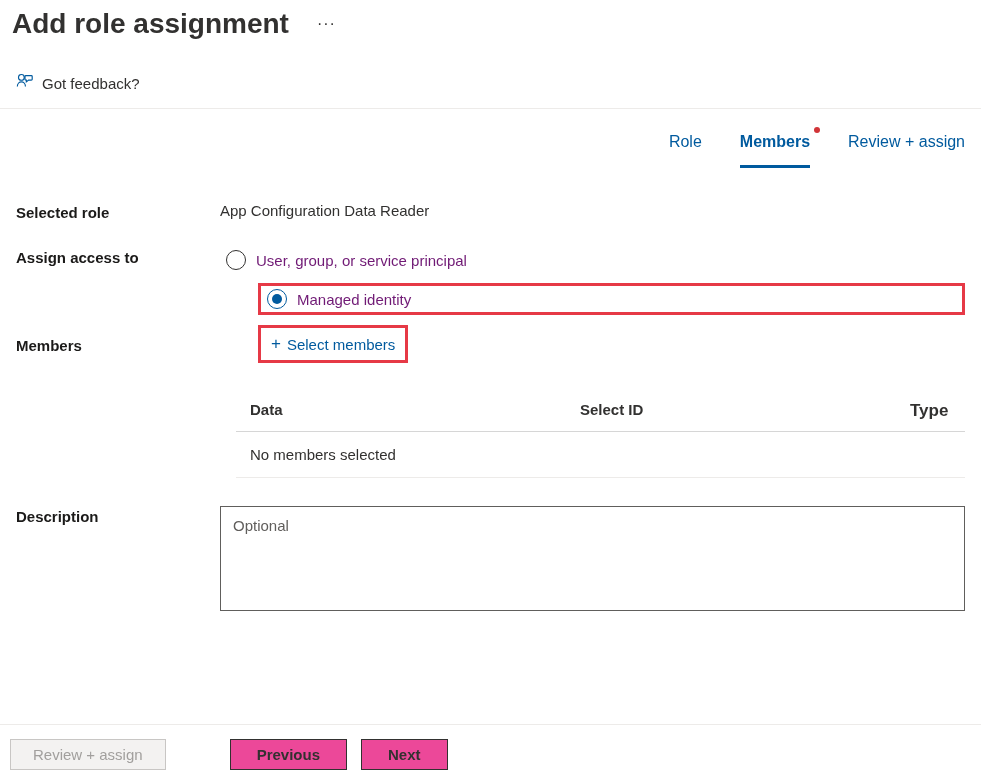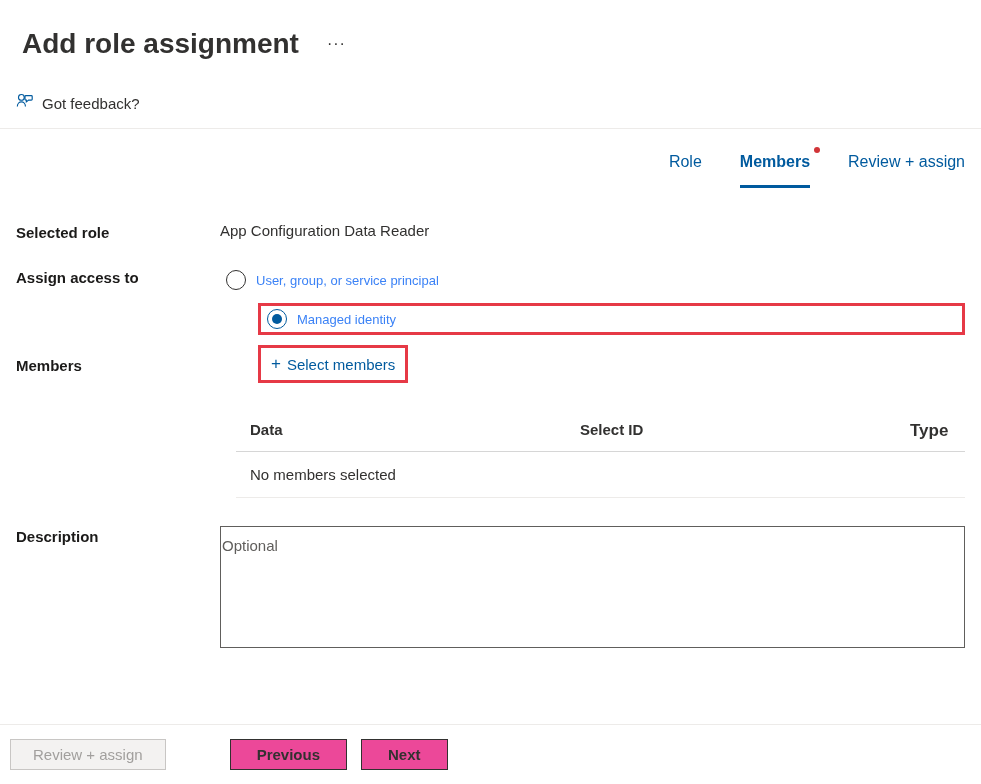--- a/index.html
+++ b/index.html
@@ -9,24 +9,23 @@
     }
     body {
       font-family: "Segoe UI", -apple-system, BlinkMacSystemFont, sans-serif;
       color: #323130;
       background: #fff;
       width: 981px;
       height: 784px;
       overflow: hidden;
     }
     .page-header {
-      padding: 8px 10px 22px 22px;
-      display: flex;
-      align-items: center;
-      margin-top: 20px;
+      padding: 8px 10px 22px 12px;
+      display: flex;
+      align-items: center;
     }
     .page-title {
       font-size: 28px;
       font-weight: 600;
       color: #323130;
     }
     .more-icon {
       margin-left: 28px;
       font-size: 16px;
       color: #323130;
@@ -125,22 +124,22 @@
       width: 10px;
       height: 10px;
       border-radius: 50%;
       background: #005a9e;
       display: none;
     }
     .radio-option.selected .radio-inner {
       display: block;
     }
     .radio-label {
-      font-size: 13px;
-      color: #3b82f6;
+      font-size: 15px;
+      color: #701a75;
     }
     .highlight-box {
       border: 3px solid #e63946;
       margin-left: 38px;
     }
     .select-members-link {
       display: inline-flex;
       align-items: center;
       gap: 6px;
       color: #005a9e;
@@ -166,23 +165,23 @@
     .th-object { width: 330px; font-weight: 600; font-size: 15px; }
     .th-type { flex: 1; font-weight: 700; font-size: 17px; }
     .table-empty-row {
       padding: 14px 0 14px 14px;
       font-size: 15px;
       color: #323130;
       border-bottom: 1px solid #edebe9;
     }
     .description-input {
       width: 100%;
-      height: 122px;
+      height: 105px;
       border: 1px solid #605e5c;
-      padding: 10px 1px;
+      padding: 10px 12px;
       font-size: 15px;
       font-family: inherit;
       resize: none;
       color: #b91c1c;
     }
     .description-input::placeholder {
       color: #605e5c;
     }
     .footer {
       position: absolute;

